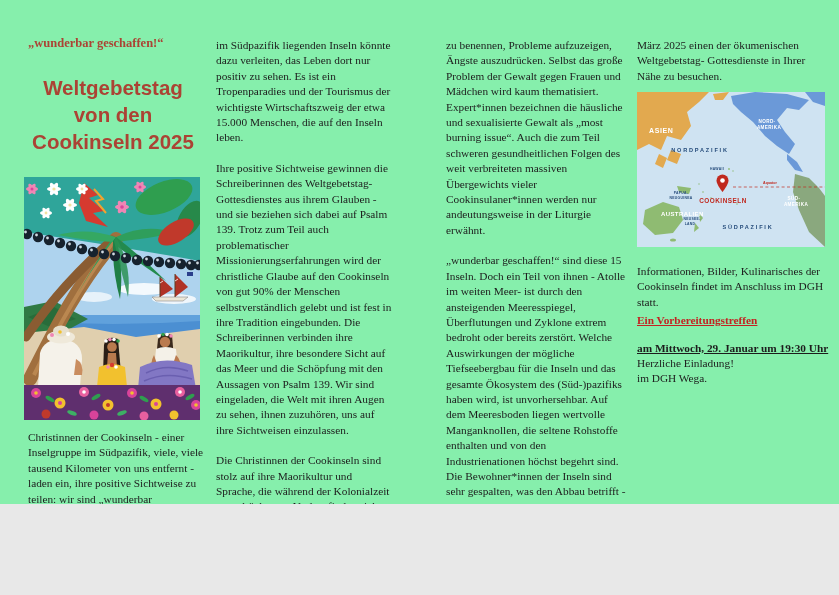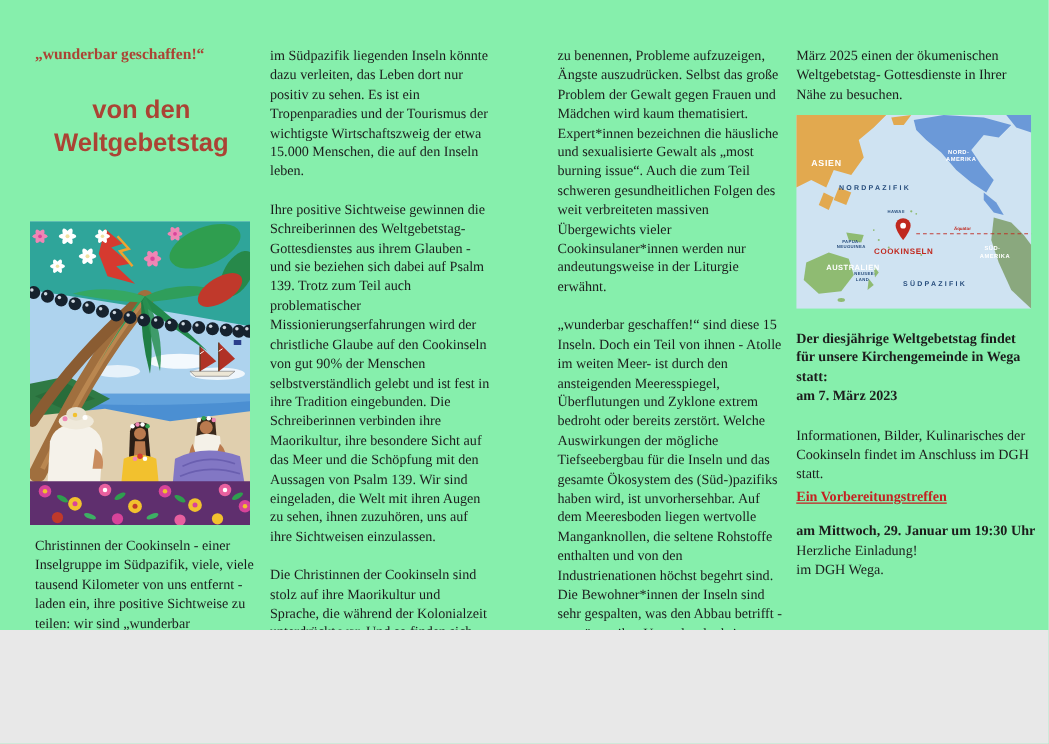--- a/index.html
+++ b/index.html
@@ -45,22 +45,23 @@
 </head>
 <body>
 
 <div id="spread">
 
   <div>
 
     <div class="abs kicker">„wunderbar geschaffen!“</div>
 
     <div class="abs main-title">
+      <div>Weltgebetstag</div>
       <div>von den</div>
-      <div>Weltgebetstag</div>
+      <div>Cookinseln 2025</div>
     </div>
 
     <div class="abs artwork-box">
       <svg width="176" height="243" viewBox="0 0 176 243">
 
         <rect x="0" y="0" width="176" height="243" fill="#aed3ee"></rect>
         <ellipse cx="120" cy="112" rx="26" ry="6" fill="#ffffff" opacity="0.85"></ellipse>
         <ellipse cx="150" cy="122" rx="22" ry="5" fill="#ffffff" opacity="0.8"></ellipse>
         <ellipse cx="70" cy="120" rx="18" ry="5" fill="#ffffff" opacity="0.7"></ellipse>
 
@@ -330,27 +331,23 @@
         <text x="24" y="124" class="m-cont-sm" style="font-size:6px">AUSTRALIEN</text>
         <text x="55" y="128" text-anchor="middle" class="m-tiny">NEUSEE-</text>
         <text x="53" y="132.5" text-anchor="middle" class="m-tiny">LAND</text>
         <text x="157" y="108" text-anchor="middle" class="m-cont-sm">SÜD-</text>
         <text x="159" y="114" text-anchor="middle" class="m-cont-sm">AMERIKA</text>
         <text x="111" y="137" text-anchor="middle" class="m-ocean">SÜDPAZIFIK</text>
       </svg>
     </div>
 
     <div class="abs rcol-lower body-text">
-      <p style="margin-bottom:16px;">
-        <span class="bold">Der diesjährige Weltgebetstag findet für unsere Kirchengemeinde in Wega statt:</span><br>
-        <span class="bold">am 7. März 2023</span>
-      </p>
       <p style="margin-bottom:3px;">Informationen, Bilder, Kulinarisches der Cookinseln findet im Anschluss im DGH statt.</p>
       <div class="prep-title">Ein Vorbereitungstreffen</div>
-      <div class="bold" style="font-weight:bold;">am Mittwoch, 29. Januar um 19:30 Uhr</div>
+      <div class="bold" style="font-weight:bold;text-decoration:underline;">am Mittwoch, 29. Januar um 19:30 Uhr</div>
       <div>Herzliche Einladung!</div>
       <div>im DGH Wega.</div>
     </div>
 
     <div class="abs pagenum" style="left:804px;top:560px;">5</div>
   </div>
 
 </div>
 
 </body></html>

